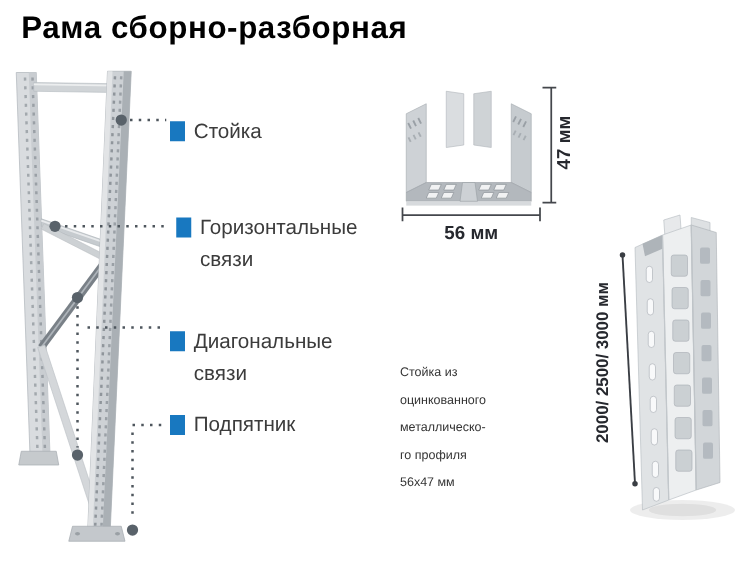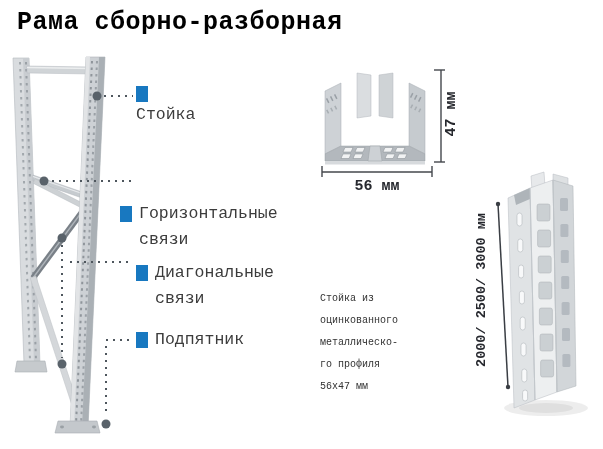--- a/index.html
+++ b/index.html
@@ -1,18 +1,18 @@
 <!DOCTYPE html>
 <html style="--accent: #1878c0;"><head>
 <meta charset="utf-8">
 <style>
   html,body { margin:0; padding:0; background:#fff; }
   .page {
     position:relative; width:603px; height:447px; background:#ffffff;
-    font-family:Liberation Mono, monospace; overflow:hidden;
+    font-family:Liberation Sans, sans-serif; overflow:hidden;
   }
   .page-title {
     position:absolute; left:17px; top:8px; margin:0;
     font-size:25px; font-weight:bold; color:#000; letter-spacing:0.5px;
   }
   .illustration { position:absolute; }
   .callout { position:absolute; display:flex; align-items:flex-start; }
   .marker {
     flex:none; width:12px; height:16px; margin-top:5px; margin-right:7px;
     background:var(--accent, #1878c0);
@@ -89,25 +89,25 @@
     </g>
     <g fill="#59626a">
       <circle cx="97" cy="41" r="4.5"></circle>
       <circle cx="44" cy="126" r="4.5"></circle>
       <circle cx="62" cy="183" r="4.5"></circle>
       <circle cx="62" cy="309" r="4.5"></circle>
       <circle cx="106" cy="369" r="4.5"></circle>
     </g>
   </svg>
 
-  <div class="callout" style="left:136px; top:81px;flex-direction:column;">
+  <div class="callout" style="left:136px; top:92px;">
     <span class="marker"></span>
     <span class="callout-text">Стойка</span>
   </div>
-  <div class="callout" style="left:120px; top:169px;margin-top:32px;">
+  <div class="callout" style="left:141px; top:169px;">
     <span class="marker"></span>
     <span class="callout-text">Горизонтальные
 связи</span>
   </div>
   <div class="callout" style="left:136px; top:250px;margin-top:10px;">
     <span class="marker"></span>
     <span class="callout-text">Диагональные
 связи</span>
   </div>
   <div class="callout" style="left:136px; top:327px;justify-content:center;">

